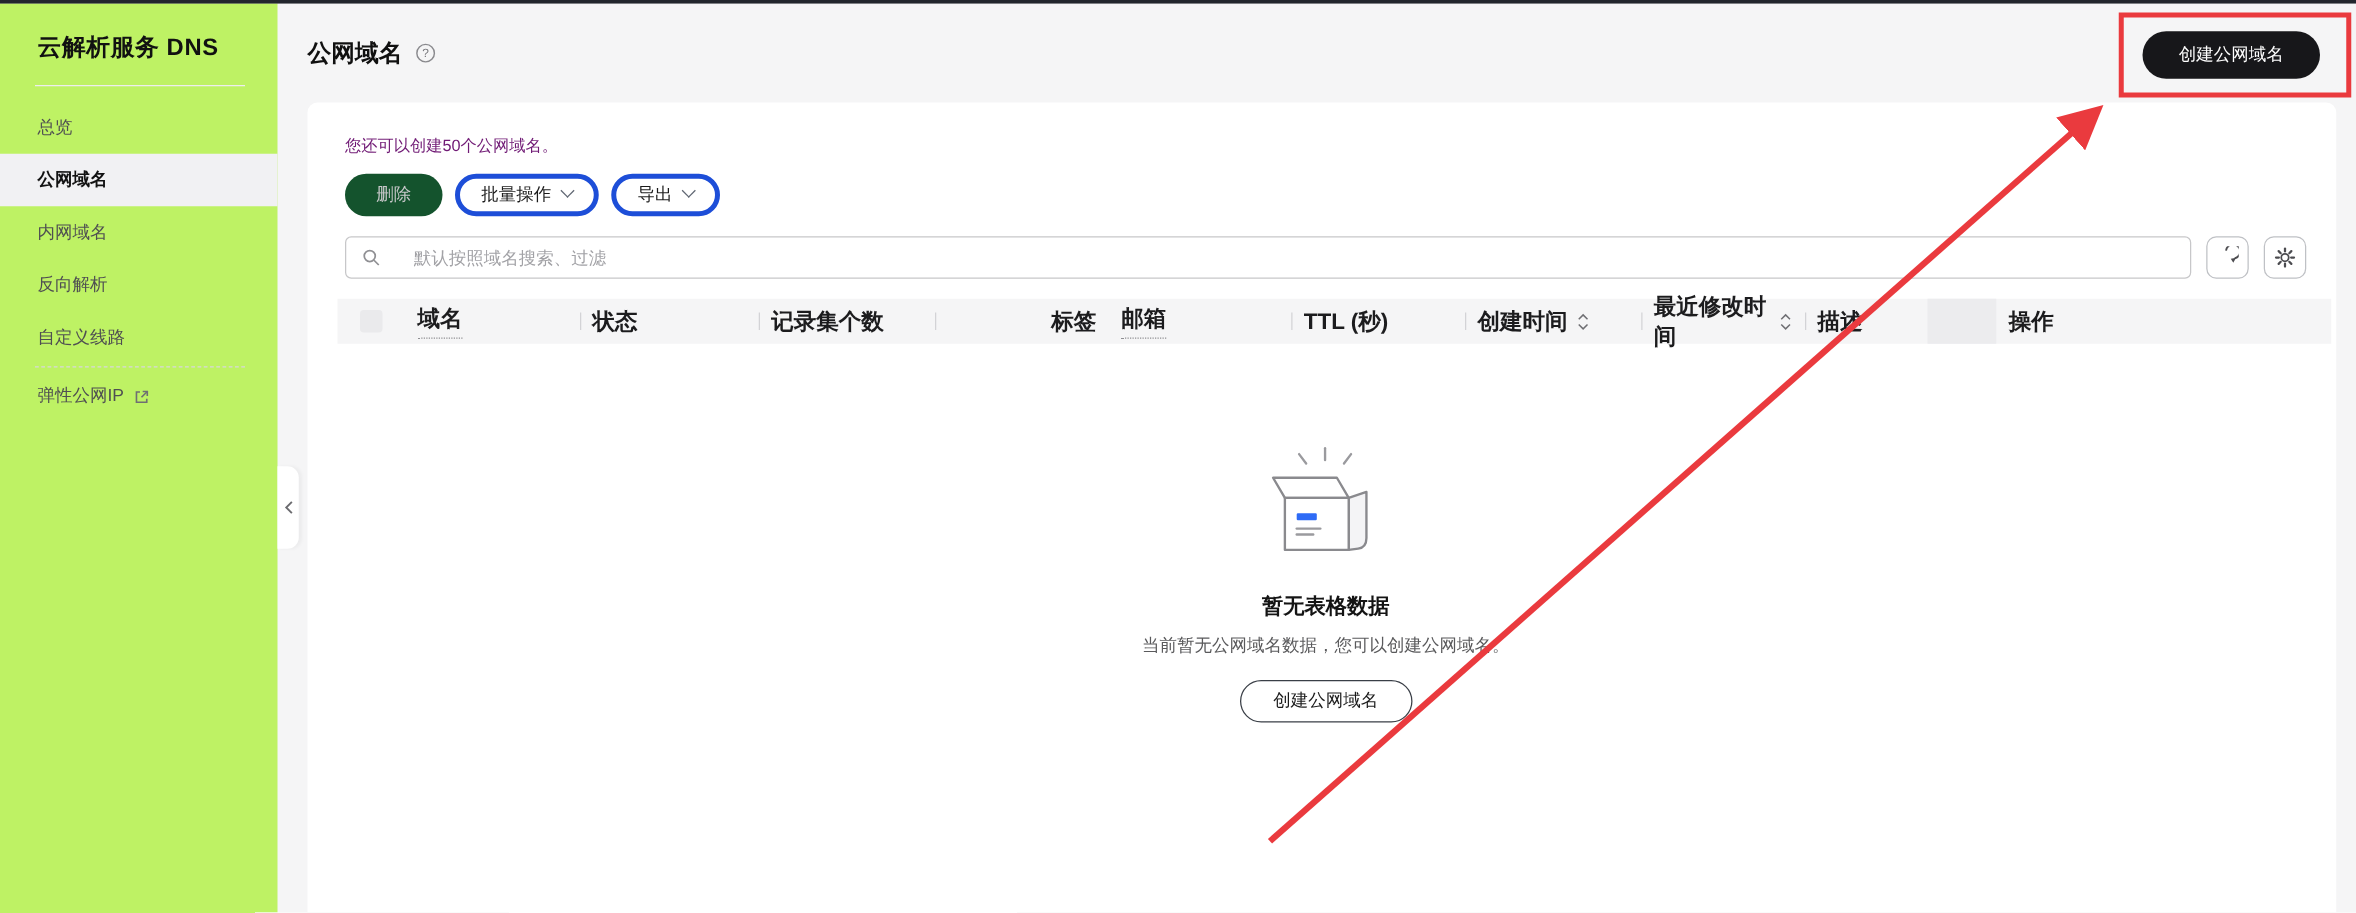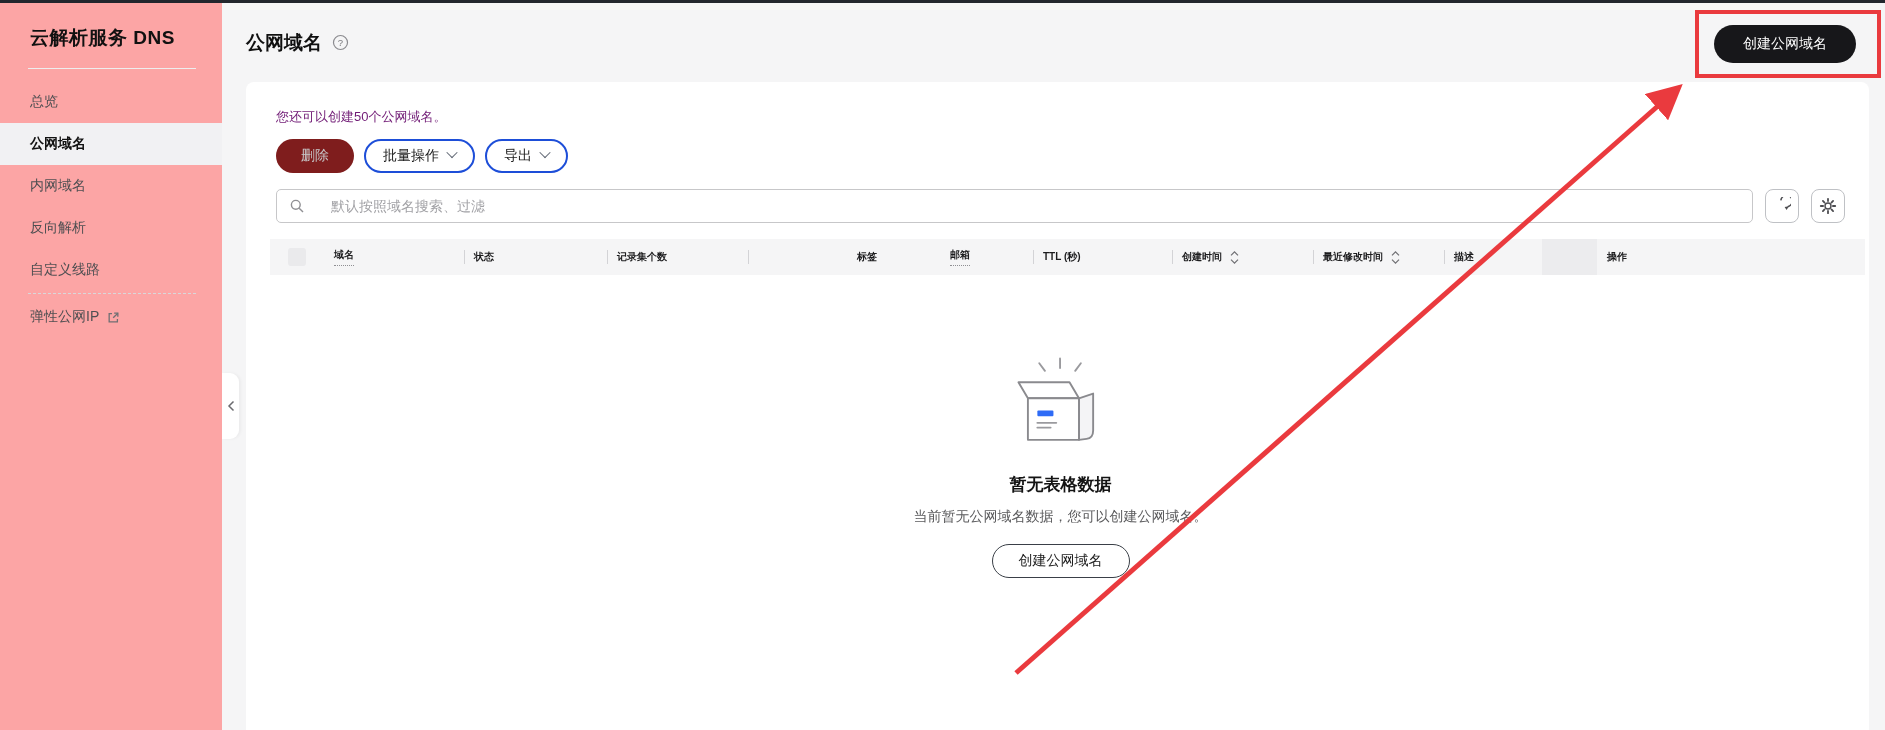--- a/index.html
+++ b/index.html
@@ -8,21 +8,21 @@
     font-family: "Liberation Sans", "DejaVu Sans", sans-serif;
     background: #f5f5f6;
     position: relative;
     color: #1c1c1c;
   }
   .topbar { position: absolute; left: 0; top: 0; width: 100%; height: 3px; background: #22262d; }
 
   
   .sidebar {
     position: absolute; left: 0; top: 3px; bottom: 0; width: 222px;
-    background: #fca5a5; z-index: 5;
+    background: #bef264; z-index: 5;
   }
   .side-title { font-size: 19px; font-weight: bold; color: #111; padding: 22px 0 0 30px; letter-spacing: 0.5px; }
   .side-div { border-top: 1px solid #ededee; margin: 17px 26px 0 28px; }
   .nav { margin-top: 12px; }
   .nav-item {
     height: 42px; display: flex; align-items: center; padding-left: 30px;
     font-size: 14px; color: #4f4f52; cursor: pointer;
   }
   .nav-item.active { background: #f1f1f3; color: #121212; font-weight: bold; }
   .side-dash { border-top: 1px dashed #d8d8da; margin: 2px 26px 2px 28px; }
@@ -50,22 +50,22 @@
     background: #ffffff; border-radius: 8px 8px 0 0; padding: 0 24px 0 30px;
   }
   .quota { padding-top: 26px; font-size: 13px; color: #701a75; }
 
   .btn-row { margin-top: 13px; display: flex; align-items: center; gap: 10px; }
   .btn {
     height: 34px; border-radius: 17px; font-size: 14px; display: inline-flex;
     align-items: center; justify-content: center; cursor: pointer; background: #fff;
     font-family: inherit;
   }
-  .btn-disabled { width: 78px; background: #7f1d1d; color: #c8c8ca; border: none; cursor: not-allowed; }
-  .btn-outline { border: 2px solid #1d4ed8; color: #1a1a1a; padding: 0 17px; }
+  .btn-disabled { width: 78px; background: #14532d; color: #c8c8ca; border: none; cursor: not-allowed; }
+  .btn-outline { border: 4px solid #1d4ed8; color: #1a1a1a; padding: 0 17px; }
   .chev { width: 8px; height: 8px; border-right: 1.5px solid #5f6672; border-bottom: 1.5px solid #5f6672;
     transform: rotate(45deg) translate(-1px,-1px); margin-left: 9px; margin-top: -4px; }
 
   .search-row { margin-top: 16px; display: flex; align-items: center; }
   .search-box {
     flex: 1; height: 34px; border: 1px solid #c7c7c9; border-radius: 5px;
     display: flex; align-items: center; padding: 0 12px; background: #fff;
   }
   .search-box input {
     border: none; outline: none; flex: 1; margin-left: 26px; font-size: 14px;
@@ -74,28 +74,28 @@
   .search-box input::placeholder { color: #a2a2a6; }
   .icon-btn {
     width: 34px; height: 34px; border: 1px solid #bfc1c5; border-radius: 8px; background: #fff;
     margin-left: 12px; display: flex; align-items: center; justify-content: center; cursor: pointer;
     flex: none;
   }
 
   
   .thead {
     margin: 16px -20px 0 -6px; height: 36px; background: #f5f5f6;
-    display: flex; align-items: stretch; font-size: 10px; color: #1c1c1e; font-weight: 600;
+    display: flex; align-items: stretch; font-size: 18px; color: #1c1c1e; font-weight: 600;
   }
   .th { display: flex; align-items: center; padding: 0 10px; position: relative; }
   .th.sep::before { content: ""; position: absolute; left: 0; top: 11px; bottom: 11px; width: 1px; background: #d3d3d6; }
   .th.right { justify-content: flex-start; }
   .w-check { width: 54px; justify-content: center; }
   .w1 { width: 140px; } .w2 { width: 143px; } .w3 { width: 141px; }
-  .w4 { width: 139px; justify-content: flex-end; } .w5 { width: 146px; justify-content: center; } .w6 { width: 139px; }
+  .w4 { width: 139px; justify-content: flex-end; } .w5 { width: 146px; } .w6 { width: 139px; }
   .w7 { width: 141px; } .w8 { width: 131px; } .w9 { width: 98px; }
   .w-band { width: 55px; background: #ececee; }
   .w10 { flex: 1; }
   .dotted { border-bottom: 1px dotted #8f8f93; padding-bottom: 3px; }
   .checkbox { width: 18px; height: 18px; background: #eaeaec; border-radius: 3px; cursor: pointer; }
   .sort-icon { display: inline-flex; margin-left: 7px; }
 
   
   .empty { display: flex; flex-direction: column; align-items: center; margin-top: 80px; }
   .empty-title { font-size: 17px; font-weight: bold; color: #141414; margin-top: 22px; }

